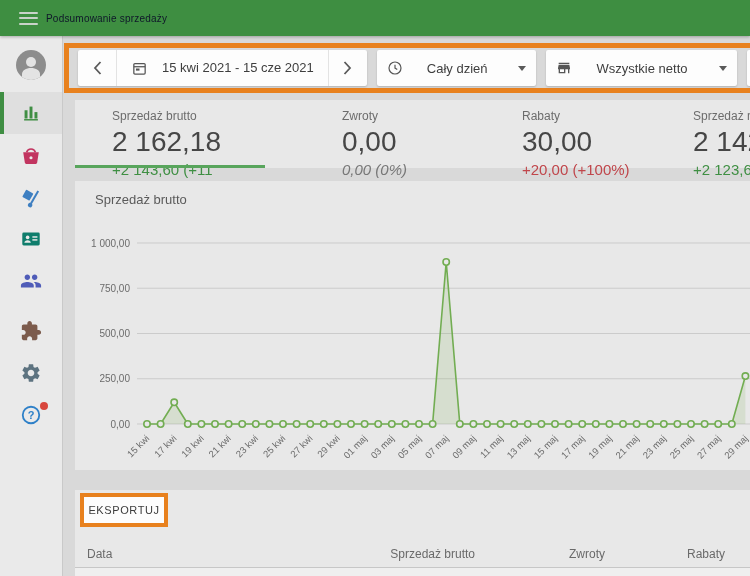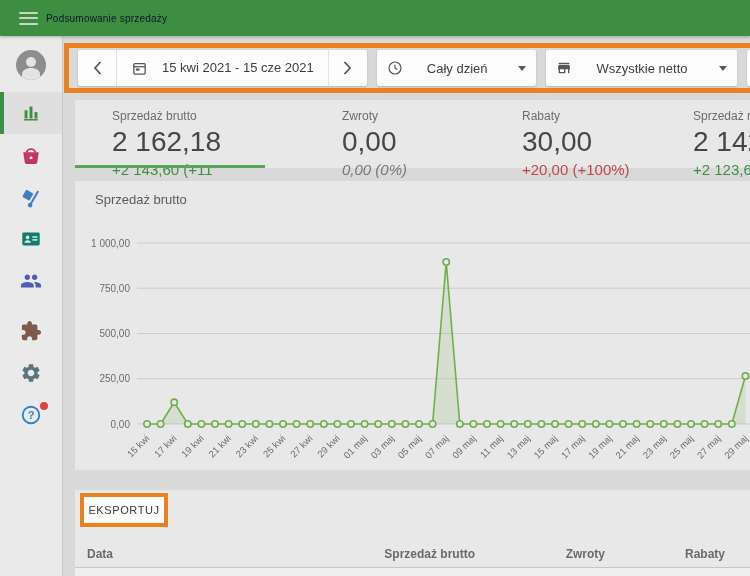--- a/index.html
+++ b/index.html
@@ -57,21 +57,21 @@
   #chart-svg{position:absolute;left:0;top:0;}
 
   
   .export-card{top:490px;height:120px;}
   .export-box{position:absolute;left:5px;top:3px;width:88px;height:34px;box-sizing:border-box;
     border:4px solid #e8811e;}
   .export-btn{width:100%;height:100%;background:#fdfdfd;border:none;display:flex;align-items:center;justify-content:center;
     font-size:11px;font-weight:normal;letter-spacing:.6px;color:#3c3c3c;cursor:pointer;font-family:inherit;}
   .thead{position:absolute;left:0;top:51px;width:900px;height:27px;display:flex;align-items:center;
     font-size:12px;color:#6a6a6a;border-bottom:1px solid #c7c7c7;box-sizing:border-box;}
-  .th{box-sizing:border-box;font-weight:bold;}
+  .th{box-sizing:border-box;}
   .th.c0{width:200px;padding-left:12px;text-align:left;}
   .th.c1{width:200px;text-align:right;}
   .th.c2{width:130px;text-align:right;}
   .th.c3{width:120px;text-align:right;}
   .th.c4{width:135px;text-align:right;}
   .row-area{position:absolute;left:0;top:78px;width:900px;height:42px;background:#efefef;}
 
   svg{display:block;}
 </style>
 </head>

